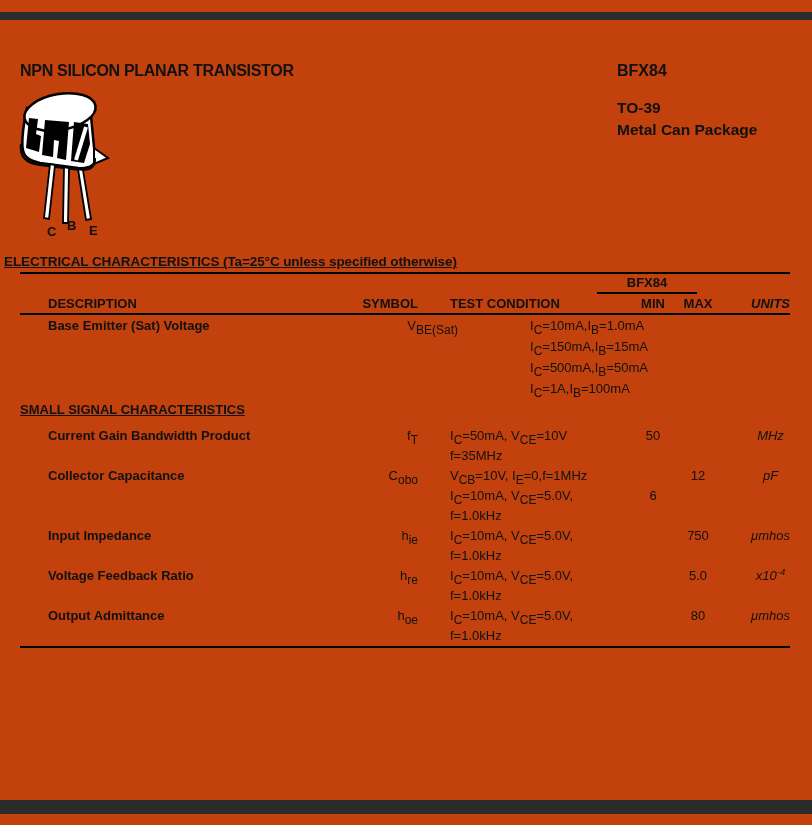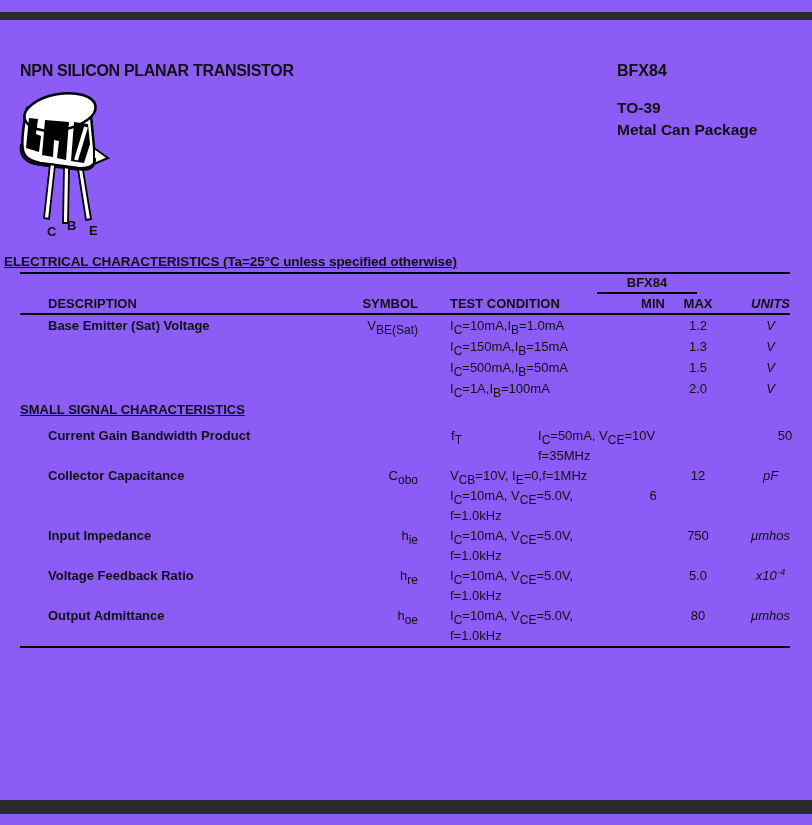--- a/index.html
+++ b/index.html
@@ -1,16 +1,16 @@
 <!DOCTYPE html>
 <html><head>
 <meta charset="utf-8">
 <style>
   html,body{margin:0;padding:0;background:#ffffff;}
-  .page{position:relative;width:812px;height:825px;background:#8b5cf6;overflow:hidden;
+  .page{position:relative;width:812px;height:825px;background:#c2410c;overflow:hidden;
         font-family:"Liberation Sans","DejaVu Sans",sans-serif;color:#111111;}
   .bar{position:absolute;left:0;width:812px;background:#2b2b2b;}
   .bar.top{top:12px;height:8px;}
   .bar.bottom{top:800px;height:14px;}
   .doc-title{position:absolute;left:20px;top:62px;font-size:16px;font-weight:bold;letter-spacing:-0.3px;}
   .part-number{position:absolute;left:617px;top:62px;font-size:16px;font-weight:bold;}
   .pkg-type{position:absolute;left:617px;top:99px;font-size:15.5px;font-weight:bold;}
   .pkg-name{position:absolute;left:617px;top:121px;font-size:15.5px;font-weight:bold;}
   .drawing{position:absolute;left:14px;top:86px;}
   .ec-heading{position:absolute;left:4px;top:254px;font-size:13.5px;font-weight:bold;
@@ -23,25 +23,25 @@
               border-bottom:2px solid #000;line-height:18px;}
   .row{display:flex;align-items:flex-start;margin-left:28px;}
   .head-row{font-weight:bold;line-height:19px;height:19px;}
   .c{flex:none;}
   .c-desc{width:250px;font-weight:bold;}
   .c-sym{width:120px;text-align:right;}
   .c-cond{width:215px;padding-left:32px;box-sizing:border-box;}
   .c-min{width:40px;text-align:center;}
   .c-max{width:50px;text-align:center;}
   .c-units{width:95px;text-align:center;font-style:italic;}
-  .sat .row{line-height:21px;}
+  .sat .row{line-height:21px;gap:40px;}
   .ss .row{line-height:20px;}
   .subsection{font-size:13px;font-weight:bold;text-decoration:underline;
               line-height:21px;height:21px;}
-  .mt6{margin-top:6px;gap:44px;}
+  .mt6{margin-top:6px;}
   .mt18{margin-top:18px;}
   sub{font-size:12px;line-height:0;}
   sup{font-size:9.5px;line-height:0;}
 </style>
 </head>
 <body>
 
 <div class="page">
 
   <div class="bar top"></div>

